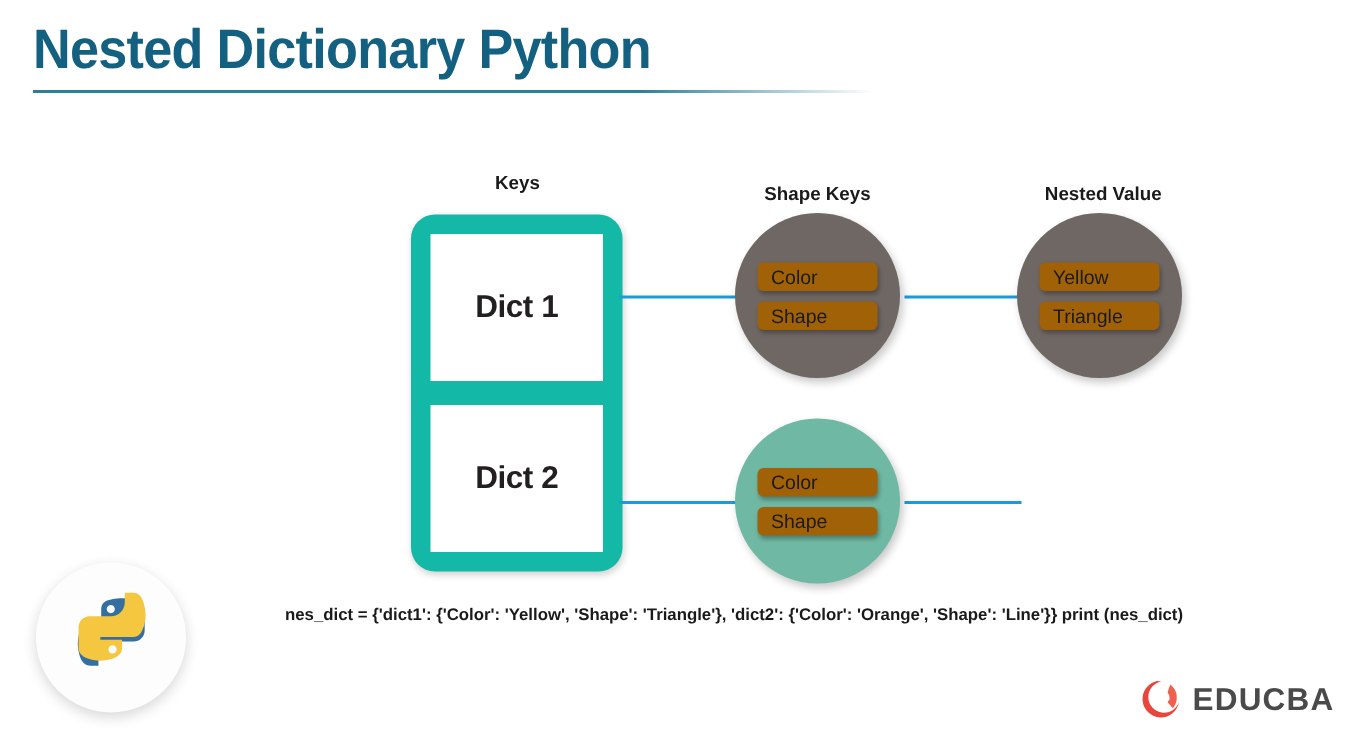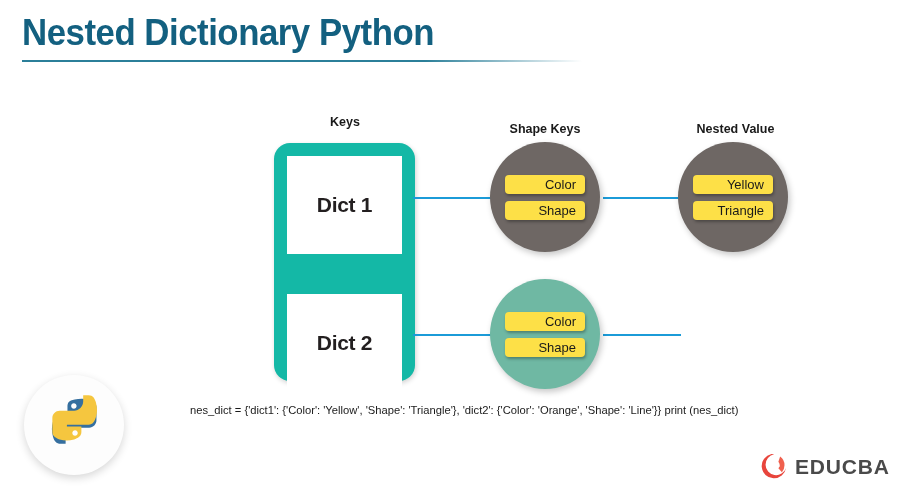--- a/index.html
+++ b/index.html
@@ -82,21 +82,21 @@
     background: #ffffff;
     display: flex;
     align-items: center;
     justify-content: center;
     font-size: 21px;
     font-weight: bold;
     color: #231f20;
     letter-spacing: -0.3px;
   }
   #key-cell-1 { top: 13px; }
-  #key-cell-2 { top: 127px; margin-top: 24px; }
+  #key-cell-2 { top: 127px; }
 
   
   .connector {
     position: absolute;
     height: 2px;
     background: #1b9bd8;
   }
   #conn-1a { left: 413px; top: 197px; width: 81px; }
   #conn-1b { left: 603px; top: 197px; width: 78px; }
   #conn-2a { left: 413px; top: 334px; width: 81px; }
@@ -117,41 +117,42 @@
   }
   .circle-gray { background: #6e6764; }
   .circle-teal { background: #6fb8a3; }
 
   #circle-nk-1 { left: 490px; top: 142px; }
   #circle-nv-1 { left: 678px; top: 142px; }
   #circle-nk-2 { left: 490px; top: 279px; }
   #circle-nv-2 { left: 678px; top: 279px; }
 
   .pill {
-    background: #fde047;
+    background: #a16207;
     border-radius: 4px;
     min-width: 62px;
     padding: 2px 9px;
-    text-align: right;
+    text-align: left;
     font-size: 13px;
     color: #1a1a1a;
     box-shadow: 1px 2px 3px rgba(0,0,0,0.30);
     white-space: nowrap;
   }
 
   
   #code-line {
     position: absolute;
     left: 190px;
     top: 404px;
     width: 690px;
     font-size: 11.2px;
     color: #1a1a1a;
     white-space: nowrap;
     font-family: "Liberation Sans", sans-serif;
+    font-weight: bold;
   }
 
   
   #python-logo {
     position: absolute;
     left: 24px;
     top: 375px;
     width: 100px;
     height: 100px;
     border-radius: 50%;

